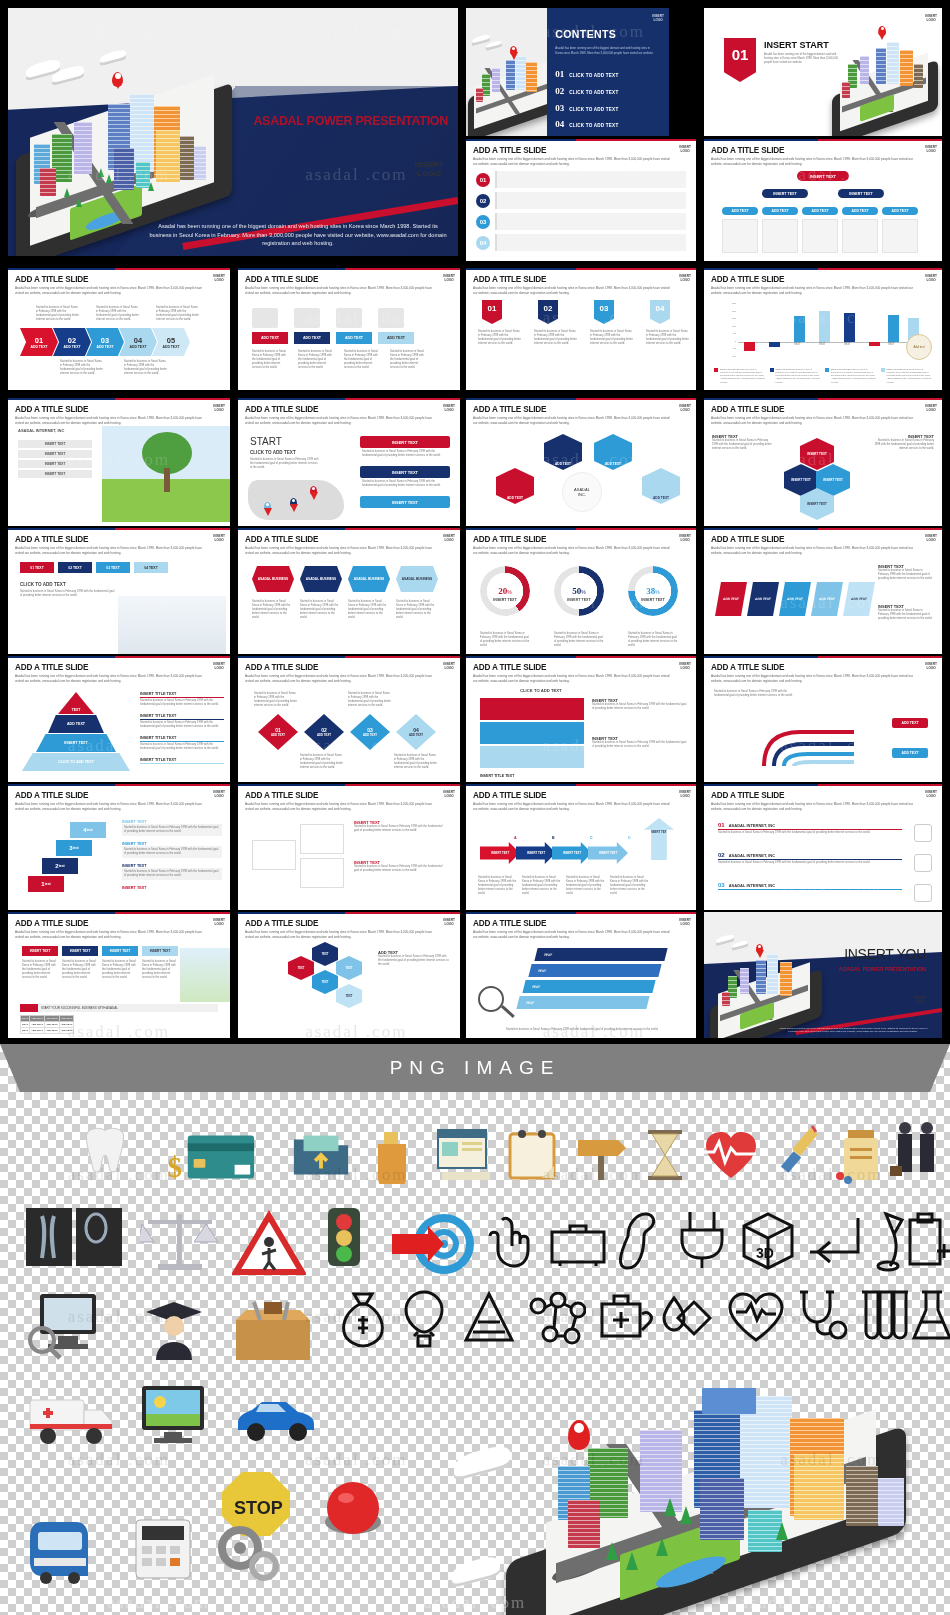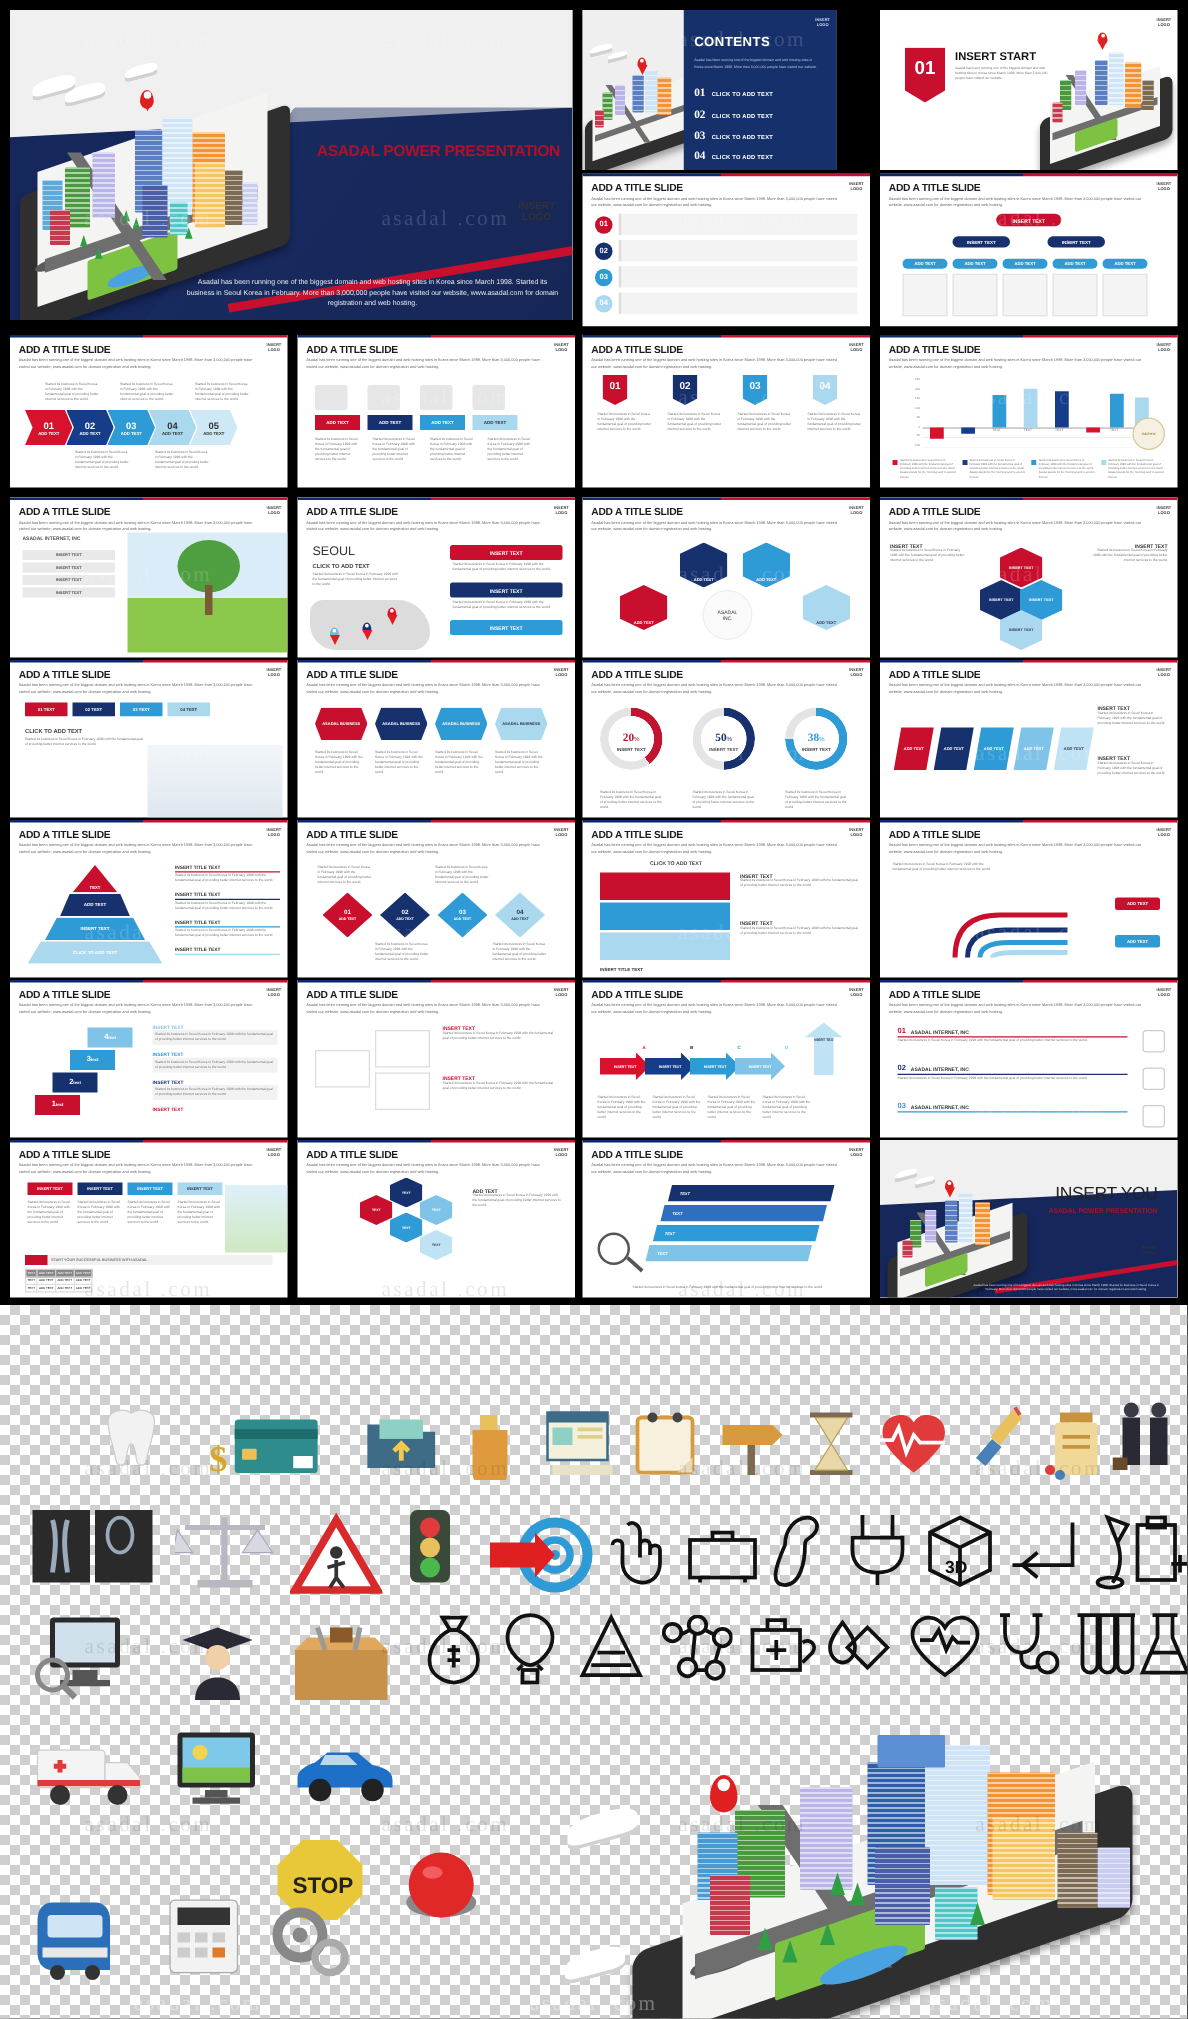--- a/index.html
+++ b/index.html
@@ -533,21 +533,21 @@
     <div class="slide" style="left:238px;top:398px;width:222px;height:128px;">
       <div class="sl-topline"></div>
       <div class="sl-head">
           <div class="sl-title">ADD A TITLE SLIDE</div>
         <div class="sl-desc">Asadal has been running one of the biggest domain and web hosting sites in Korea since March 1998. More than 3,000,000 people have visited our website,  www.asadal.com for domain registration and web hosting.</div>
         </div>
       <div class="sl-logo">
           <div>INSERT</div>
           <div>LOGO</div>
         </div>
-      <div style="position:absolute;left:12px;top:38px;font-size:10px;font-weight:400;color:#333;">SEOUL</div>
+      <div style="position:absolute;left:12px;top:38px;font-size:10px;font-weight:400;color:#333;">START</div>
       <div style="position:absolute;left:12px;top:52px;font-size:4.6px;font-weight:700;color:#444;">CLICK TO ADD TEXT</div>
       <div class="fake" style="position:absolute;left:12px;top:60px;width:70px;">Started its business in Seoul Korea in February 1998 with the fundamental goal of providing better internet services to the world.</div>
       <div style="position:absolute;left:10px;top:82px;width:96px;height:40px;background:#dcdcdc;border-radius:12px 30px 16px 24px;"></div>
       <div class="pin" style="left:72px;top:88px;width:7px;height:9px;background:#d8122c;">
           <b style="width:3px;height:3px;margin:-1.5px 0 0 -1.5px;"></b>
         </div>
       <div class="pin" style="left:52px;top:100px;width:7px;height:9px;background:#17306e;">
           <b style="width:3px;height:3px;margin:-1.5px 0 0 -1.5px;"></b>
         </div>
       <div class="pin" style="left:26px;top:104px;width:7px;height:9px;background:#6fb8e0;">
@@ -1087,20 +1087,23 @@
       <div style="position:absolute;right:16px;top:84px;text-align:center;font-size:3.4px;font-weight:700;color:#333;line-height:1.2;">
         <div>INSERT</div>
           <div>LOGO</div>
         </div>
       <div style="position:absolute;left:70px;bottom:4px;right:10px;font-size:2.4px;line-height:1.5;color:#d6dbe8;text-align:center;">Asadal has been running one of the biggest domain and web hosting sites in Korea since March 1998. Started its business in Seoul Korea in February. More than 3,000,000 people have visited our website,  www.asadal.com for domain registration and web hosting.</div>
     </div>
 
   </div>
 
   <div class="pngband">
+    <div class="pngbar">
+      <span>PNG IMAGE</span>
+    </div>
 
     <div class="ico" style="left:72px;top:76px;width:66px;height:66px;">
       <svg viewBox="0 0 64 64" width="66" height="66">
           <path d="M14 16c0-8 12-10 18-6 6-4 18-2 18 6 0 12-4 18-6 30-1 6-7 6-8 0-1-8-2-12-4-12s-3 4-4 12c-1 6-7 6-8 0-2-12-6-18-6-30z" fill="#f2f2f2" stroke="#ccc"></path>
         </svg>
     </div>
     <div class="ico" style="left:180px;top:84px;width:78px;height:58px;">
       <svg viewBox="0 0 80 56" width="78" height="58">
           <rect x="8" y="6" width="68" height="44" rx="3" fill="#2e8c8c"></rect>
           <rect x="8" y="14" width="68" height="8" fill="#1d6b6b"></rect>

